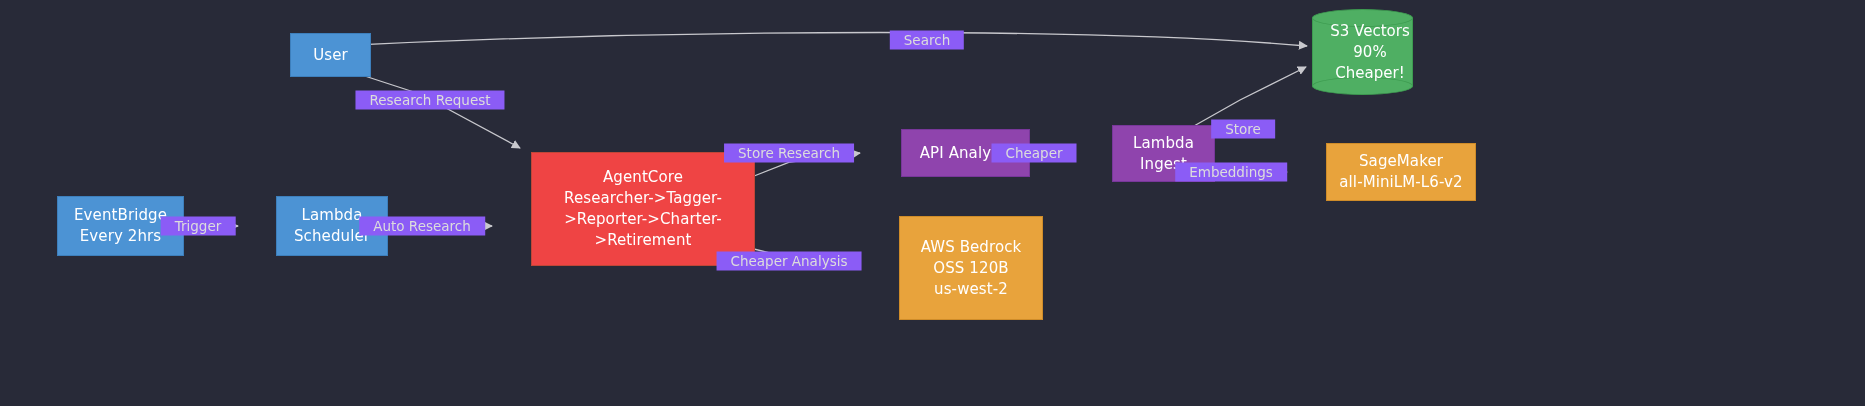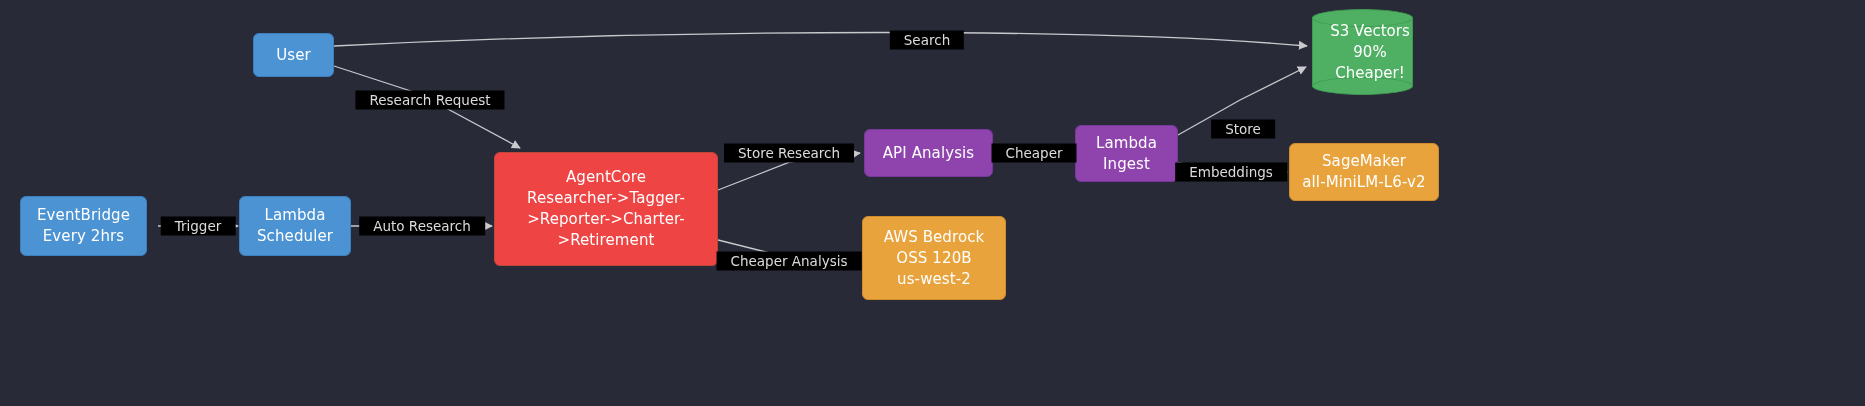--- a/index.html
+++ b/index.html
@@ -36,21 +36,22 @@
     align-items: center;
     justify-content: center;
     text-align: center;
     color: #ffffff;
     font-size: 15px;
     line-height: 21px;
     letter-spacing: 0.1px;
     white-space: pre-line;
   }
   .node.rect {
-    border-radius: 6px;
+    border-radius: 0;
+    margin-left: 37px;
   }
   .node .line { display: block; }
 
   .n-blue   { background: #4c93d4; border: 1.4px solid #3d7fbc; }
   .n-red    { background: #ef4444; border: 1.4px solid #c04637; align-items: center; }
   .n-purple { background: #8f44ad; border: 1.4px solid #78379a; }
   .n-orange { background: #e8a33c; border: 1.4px solid #cf8c29; }
 
   .cyl {
     position: absolute;
@@ -88,21 +89,21 @@
   .cyl .label {
     position: absolute;
     left: 15px; right: 0; top: 50%;
     transform: translateY(-50%);
     z-index: 3;
     white-space: pre-line;
   }
 
   .edge-label {
     position: absolute;
-    background: #000000;
+    background: #8b5cf6;
     color: #dcdcdc;
     font-size: 13.5px;
     line-height: 17px;
     padding: 1px 14px;
     white-space: nowrap;
     transform: translate(-50%, -50%);
     z-index: 5;
   }
 </style>
 </head>
@@ -147,21 +148,21 @@
     <span class="line">AgentCore
 Researcher-&gt;Tagger-
 &gt;Reporter-&gt;Charter-
 &gt;Retirement</span>
   </div>
 
   <div class="node rect n-purple" style="left:864px; top:129px; width:129px; height:48px;">
     <span class="line">API Analysis</span>
   </div>
 
-  <div class="node rect n-orange" style="left:862px; top:216px; width:144px; height:84px;">
+  <div class="node rect n-orange" style="left:862px; top:216px; width:144px; height:104px;">
     <span class="line">AWS Bedrock
 OSS 120B
 us-west-2</span>
   </div>
 
   <div class="node rect n-purple" style="left:1075px; top:125px; width:103px; height:57px;">
     <span class="line">Lambda
 Ingest</span>
   </div>
 

